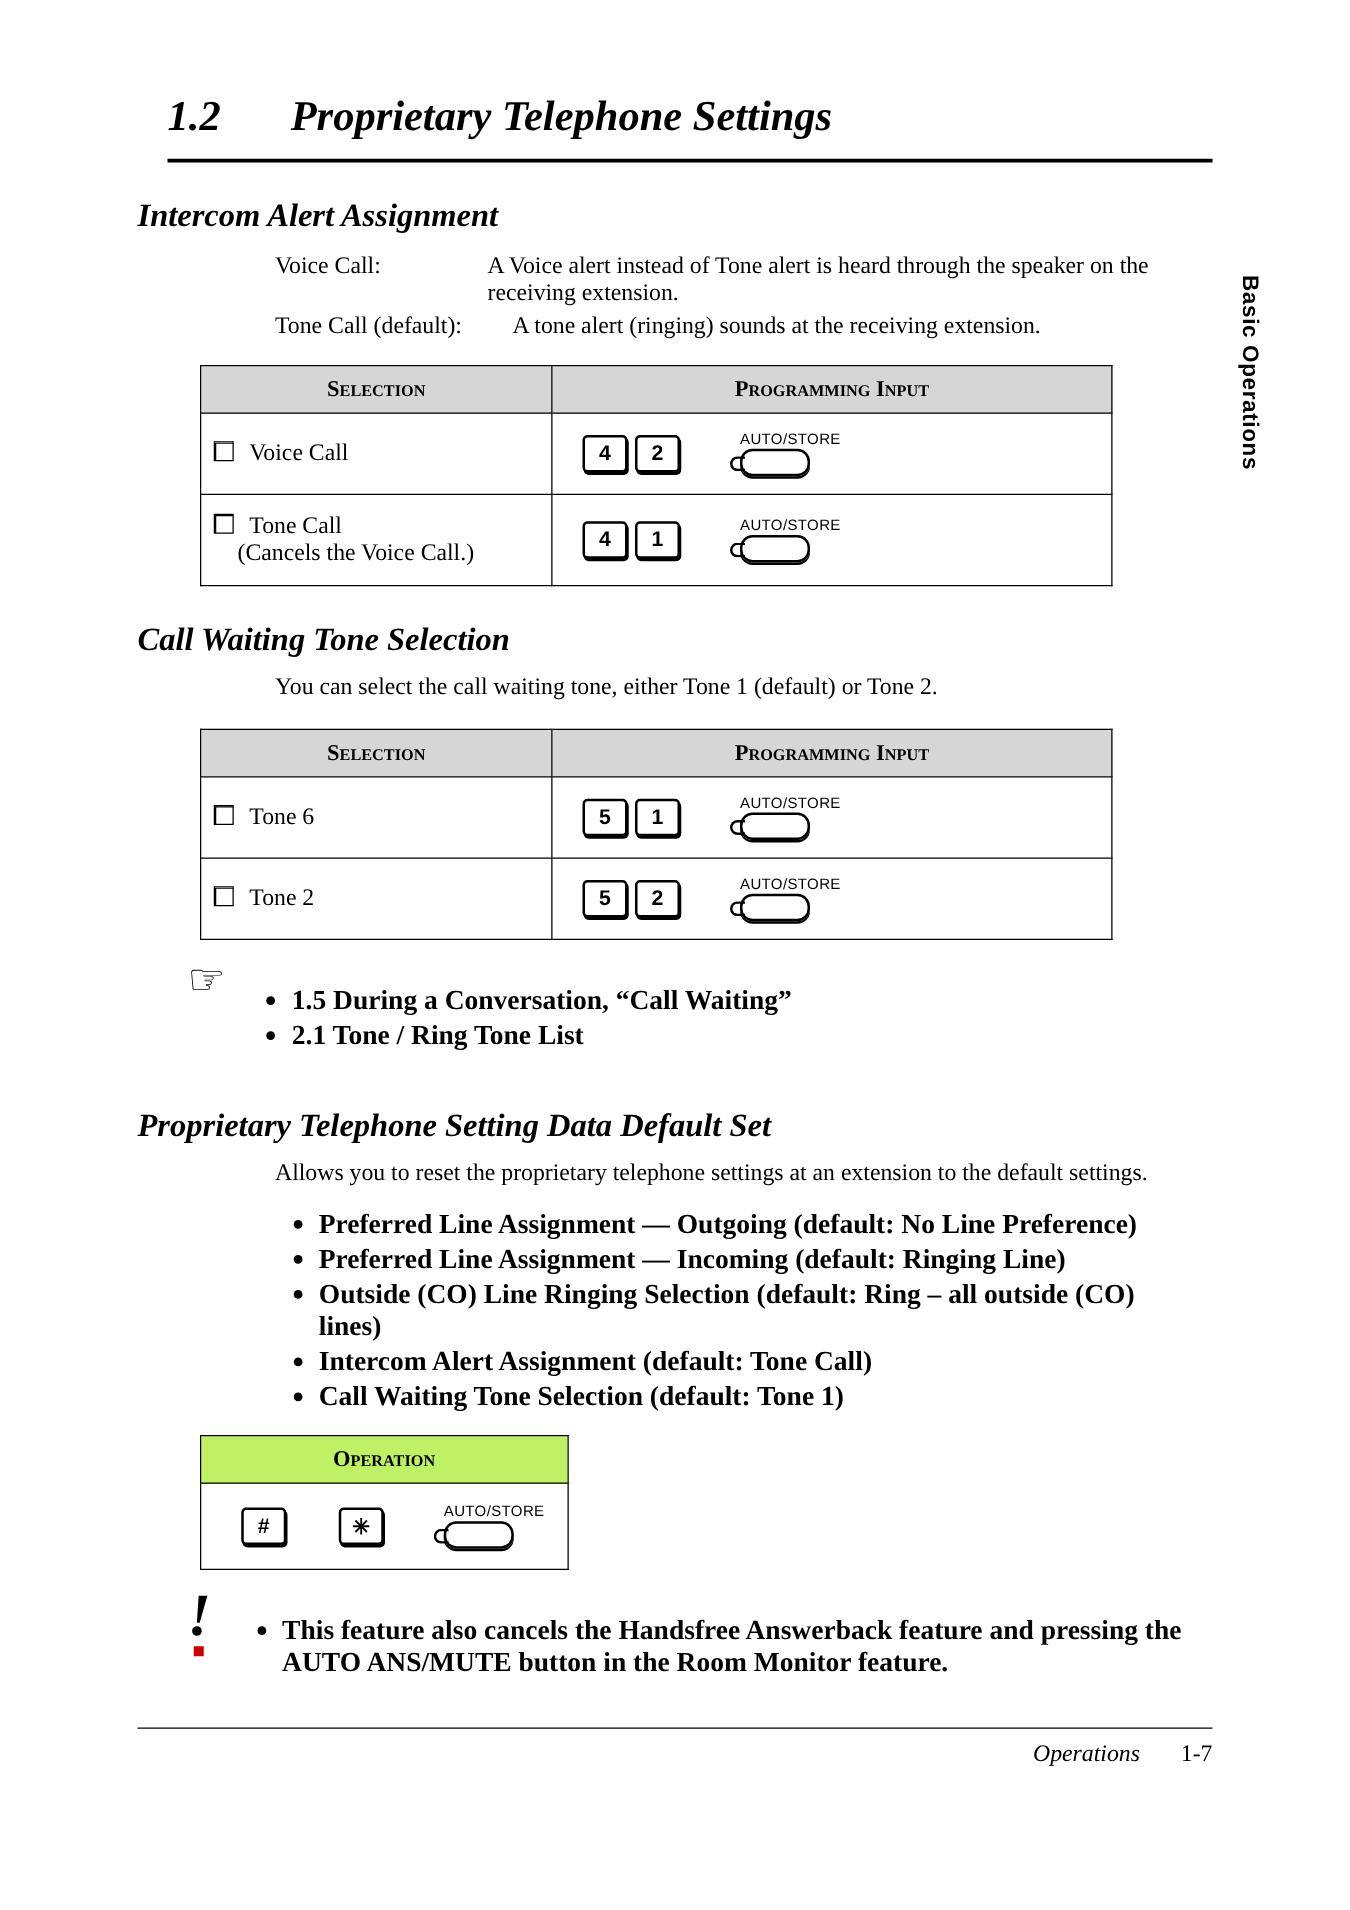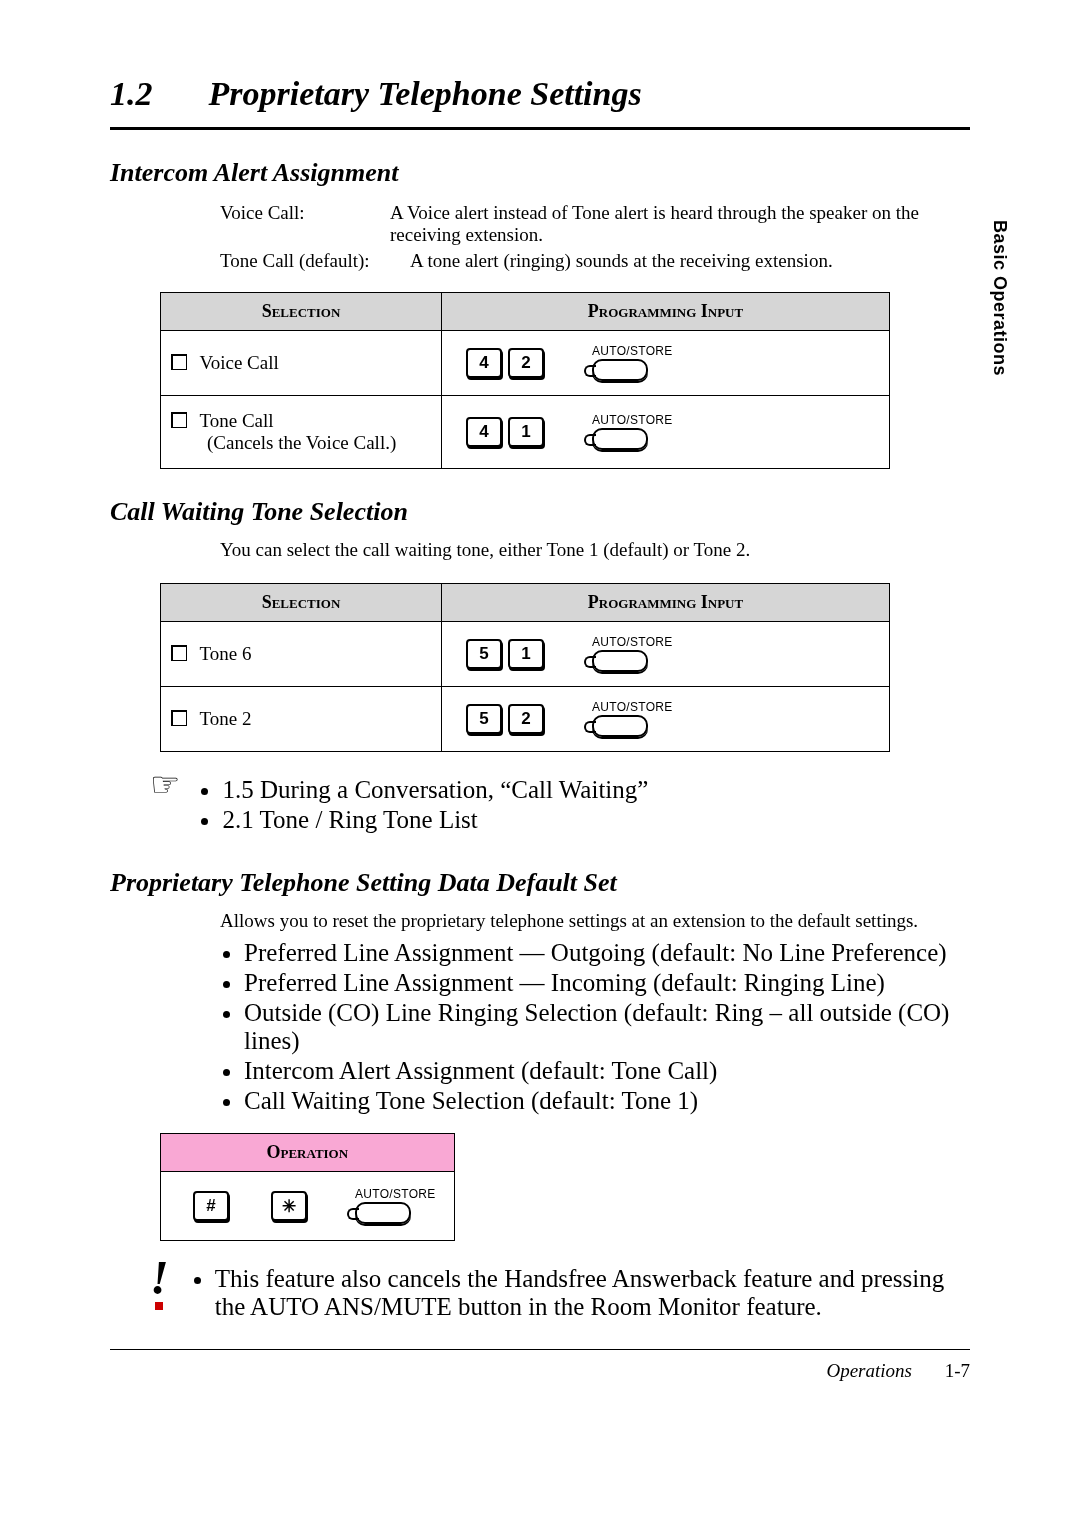--- a/index.html
+++ b/index.html
@@ -27,20 +27,21 @@
     font-size: 18px;
     letter-spacing: 0.5px;
   }
   .chapter-head {
     font-style: italic;
     font-weight: bold;
     font-size: 34px;
     border-bottom: 3px solid #000;
     padding-bottom: 14px;
     margin-bottom: 28px;
+    margin-left: 24px;
   }
   .chapnum {
     display: inline-block;
     width: 90px;
   }
   h2.section {
     font-style: italic;
     font-weight: bold;
     font-size: 26px;
     margin: 28px 0 10px 0;
@@ -142,32 +143,33 @@
     align-items: flex-start;
     gap: 18px;
     margin: 18px 0 4px 40px;
   }
   .hand-icon {
     font-size: 34px;
     line-height: 1;
     margin-top: -2px;
   }
   .refbox ul, .note ul, .bullets ul {
-    margin: 4px; padding-left: 20px;
-    font-size: 25px;
+    margin: 15px; padding-left: 20px;
+    font-size: 22px;
+    font-weight: bold;
   }
   .refbox li, .note li, .bullets li { margin: 2px 0; }
   .bullets { margin-left: 110px; }
   table.op {
     border-collapse: collapse;
     margin: 18px 0 8px 50px;
     font-size: 19px;
   }
   table.op th {
-    background: #f9a8d4;
+    background: #bef264;
     border: 1px solid #000;
     padding: 8px 40px;
     font-variant: small-caps;
     font-weight: bold;
     font-size: 18px;
   }
   table.op td {
     border: 1px solid #000;
     padding: 16px 18px;
   }
@@ -245,21 +247,21 @@
             <span class="lbl">AUTO/STORE</span>
             <span class="btn"></span>
           </span>
         </div>
       </td>
     </tr>
     <tr>
       <td class="sel">
         <span class="chk"></span>
         <span>Tone Call</span><br>
-        <span style="margin-left:36px">(Cancels the Voice Call.)</span>
+        <span style="margin-left:19px">(Cancels the Voice Call.)</span>
       </td>
       <td>
         <div class="prog">
           <span class="keycap">4</span>
           <span class="keycap">1</span>
           <span class="autostore">
             <span class="lbl">AUTO/STORE</span>
             <span class="btn"></span>
           </span>
         </div>

